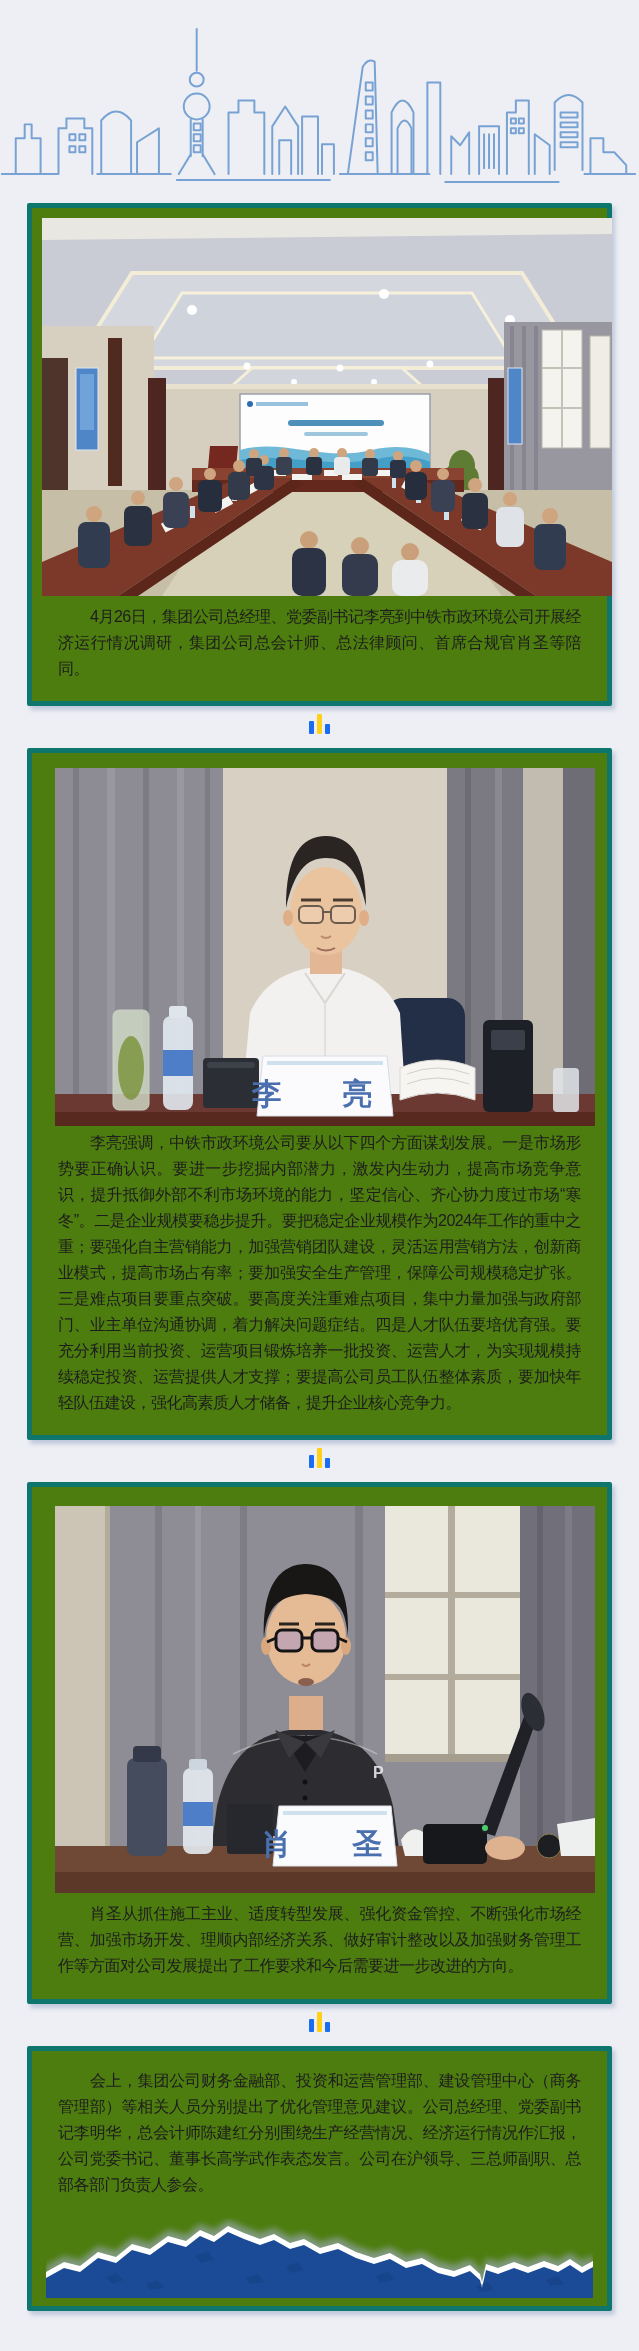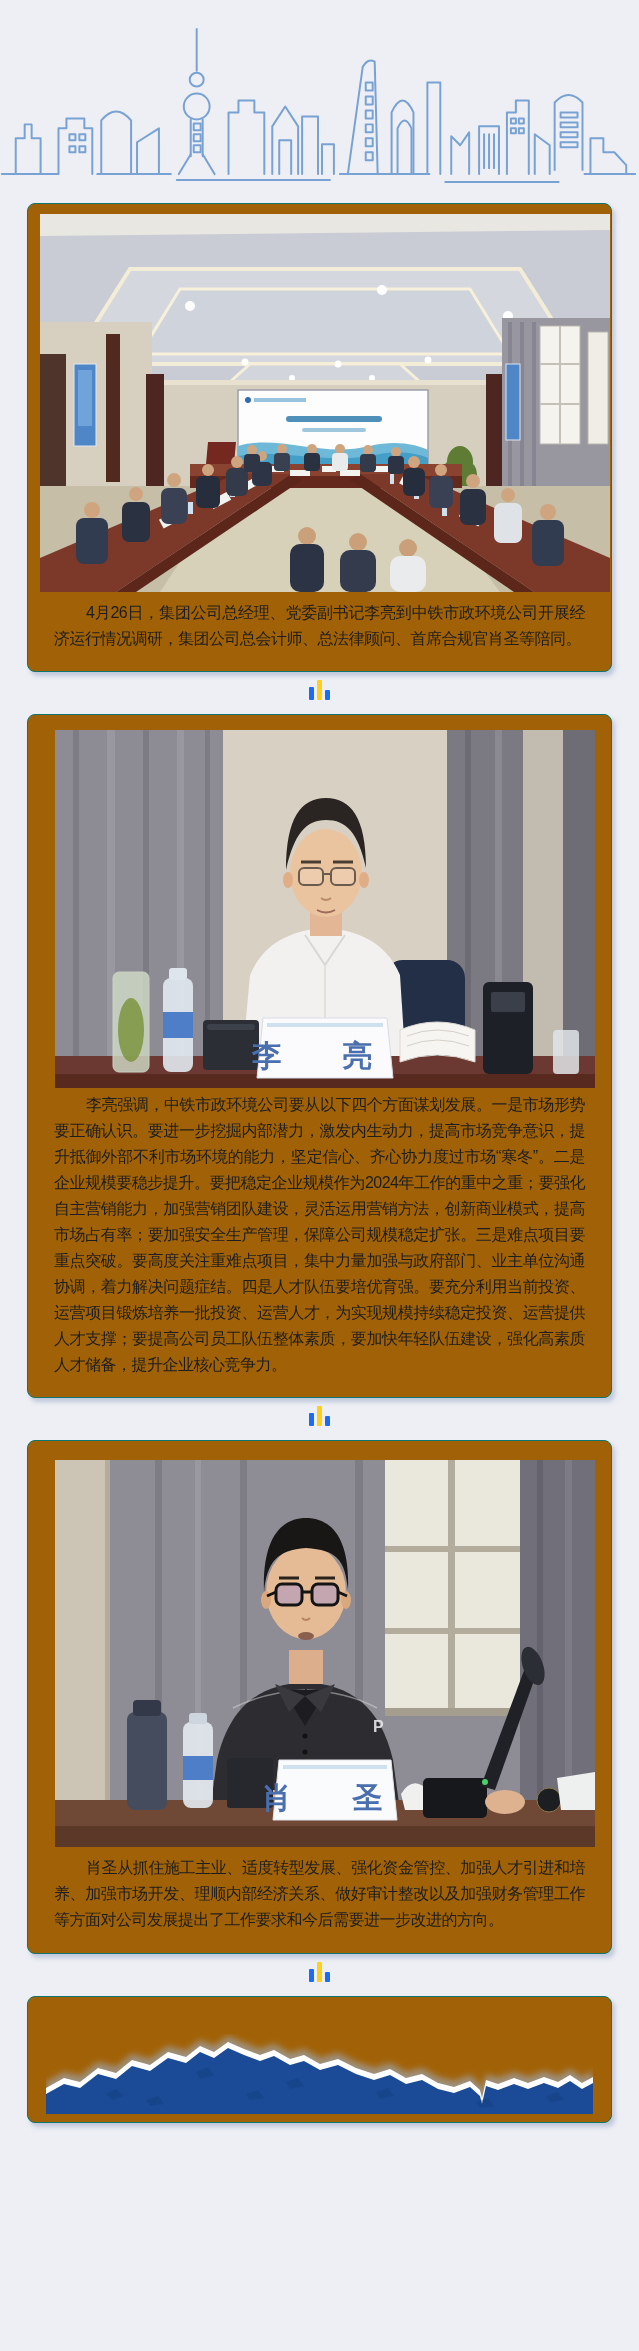--- a/index.html
+++ b/index.html
@@ -5,23 +5,23 @@
   html,body{margin:0;padding:0;}
   body{
     width:639px;
     background:#edeff4;
     font-family:"Liberation Sans","DejaVu Sans",sans-serif;
   }
   .page{position:relative;width:639px;height:2351px;overflow:hidden;background:#edeff4;}
   .skyline{display:block;margin:15px 0 0 0;width:639px;height:175px;}
   .card{
     margin:13px 27px 0 27px;
-    background:#a16207;
-    border:1px solid #0f766e;
-    border-radius:8px;
+    background:#4d7c0f;
+    border:5px solid #0f766e;
+    border-radius:2px;
     box-shadow:3px 4px 4px rgba(147,164,196,.5);
     box-sizing:border-box;
     width:585px;
   }
   .photo{display:block;margin:4px auto;line-height:0;padding-left:10px;}
   .photo svg{display:block;}
   .photo-1{margin-top:10px;width:570px;}
   .photo-2{margin-top:15px;width:540px;}
   .photo-3{margin-top:19px;width:540px;}
   .card p{
@@ -396,30 +396,31 @@
 
         <rect x="368" y="318" width="64" height="40" rx="5" fill="#17181c"></rect>
         <polygon points="426,326 470,208 482,212 440,330" fill="#202127"></polygon>
         <ellipse cx="478" cy="206" rx="10" ry="20" transform="rotate(-20 478 206)" fill="#2c2e36"></ellipse>
         <circle cx="430" cy="322" r="3" fill="#4ad06a"></circle>
         <ellipse cx="450" cy="342" rx="20" ry="12" fill="#deb28f"></ellipse>
         <circle cx="494" cy="340" r="12" fill="#1d1e22" stroke="#8a7a4a"></circle>
         <polygon points="502,318 540,312 540,350 506,350" fill="#eef0f0"></polygon>
       </svg>
     </div>
-    <p>肖圣从抓住施工主业、适度转型发展、强化资金管控、加强人才引进和培养、加强市场开发、理顺内部经济关系、做好审计整改以及加强财务管理工作等方面对公司发展提出了工作要求和今后需要进一步改进的方向。</p>
+    <p>肖圣从抓住施工主业、适度转型发展、强化资金管控、不断强化市场经营、加强市场开发、理顺内部经济关系、做好审计整改以及加强财务管理工作等方面对公司发展提出了工作要求和今后需要进一步改进的方向。</p>
   </section>
 
   <div class="divider">
     <span class="bar bar-left"></span>
     <span class="bar bar-mid"></span>
     <span class="bar bar-right"></span>
   </div>
 
   <section class="card card-4">
+    <p>会上，集团公司财务金融部、投资和运营管理部、建设管理中心（商务管理部）等相关人员分别提出了优化管理意见建议。公司总经理、党委副书记李明华，总会计师陈建红分别围绕生产经营情况、经济运行情况作汇报，公司党委书记、董事长高学武作表态发言。公司在沪领导、三总师副职、总部各部门负责人参会。</p>
     <svg class="torn" viewBox="0 0 547 80" aria-hidden="true">
       <defs>
         <path id="tornP" d="M0,60 L18,50 L34,54 L52,40 L70,45 L86,32 L104,37 L122,24 L140,29 L154,18 L168,24 L182,14 L198,21 L214,27 L228,22 L244,31 L258,27 L274,36 L292,31 L310,40 L328,46 L344,41 L360,50 L376,46 L392,55 L408,59 L424,53 L434,62 L436,70 L440,52 L452,56 L468,50 L482,55 L498,49 L512,54 L524,47 L536,55 L547,49 L547,80 L0,80 Z"></path>
         <filter id="tshadow" x="-10%" y="-40%" width="120%" height="180%">
           <feGaussianBlur stdDeviation="3"></feGaussianBlur>
         </filter>
       </defs>
       <use href="#tornP" transform="translate(0,-12)" fill="#9daabd" opacity=".65" filter="url(#tshadow)"></use>
       <use href="#tornP" transform="translate(0,-6)" fill="#ffffff"></use>
       <use href="#tornP" fill="#1b4b96"></use>

